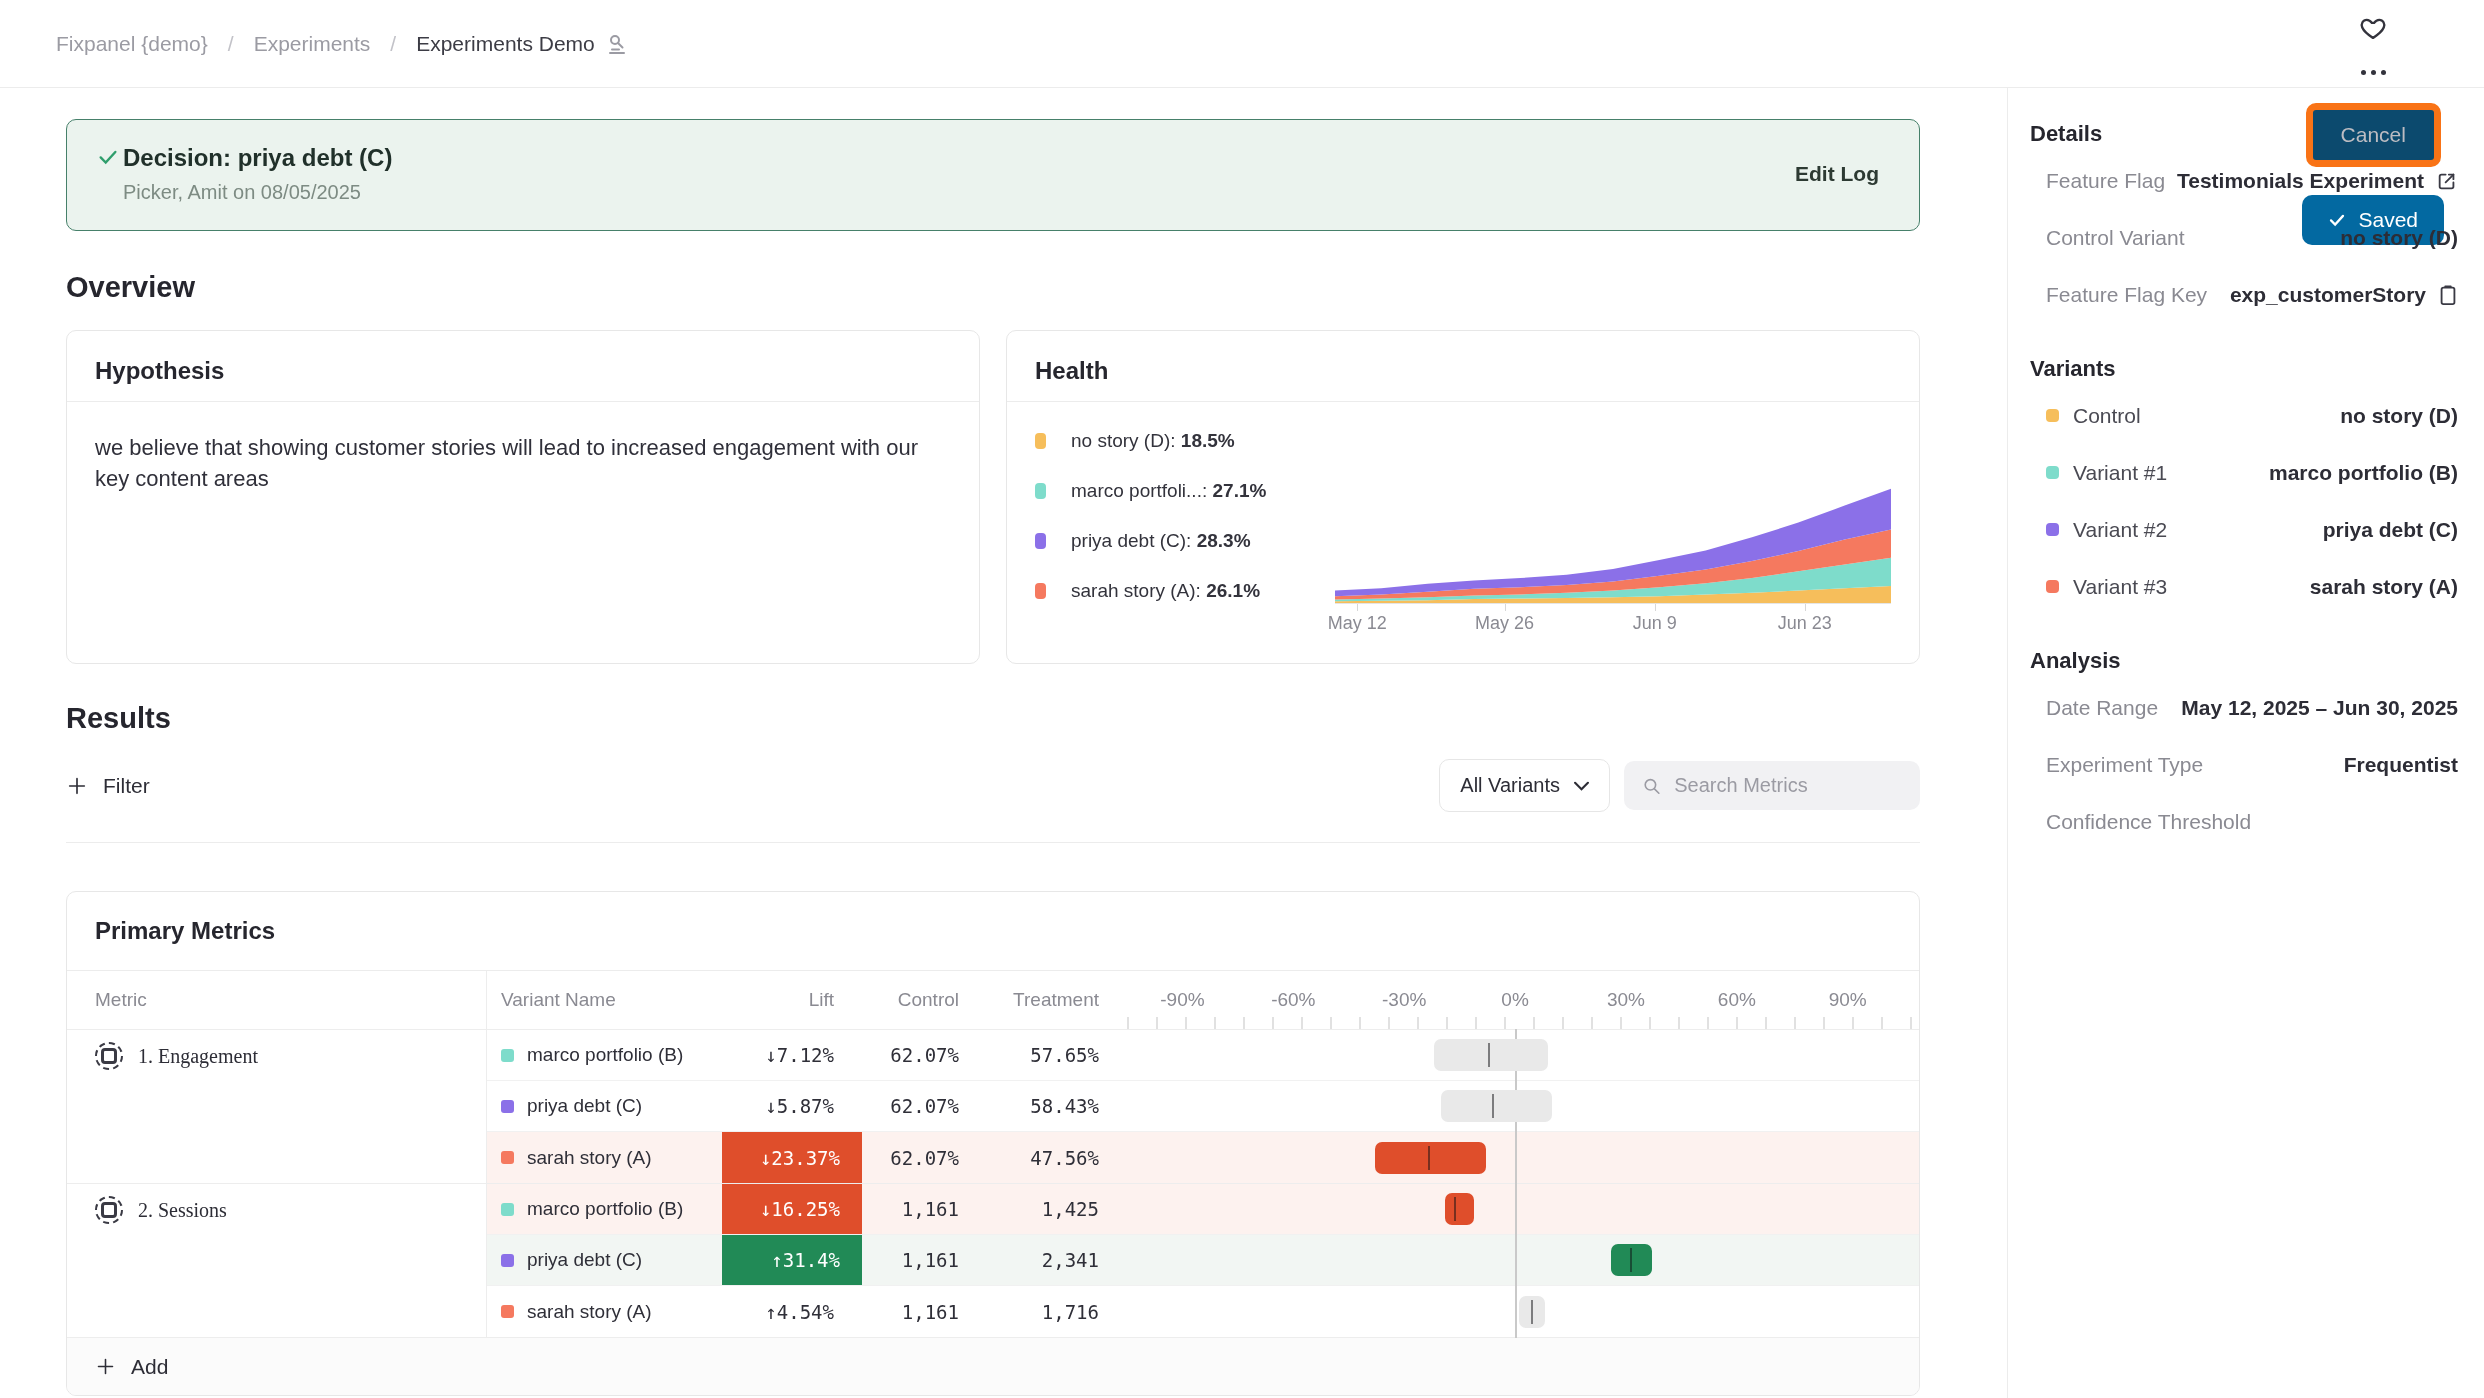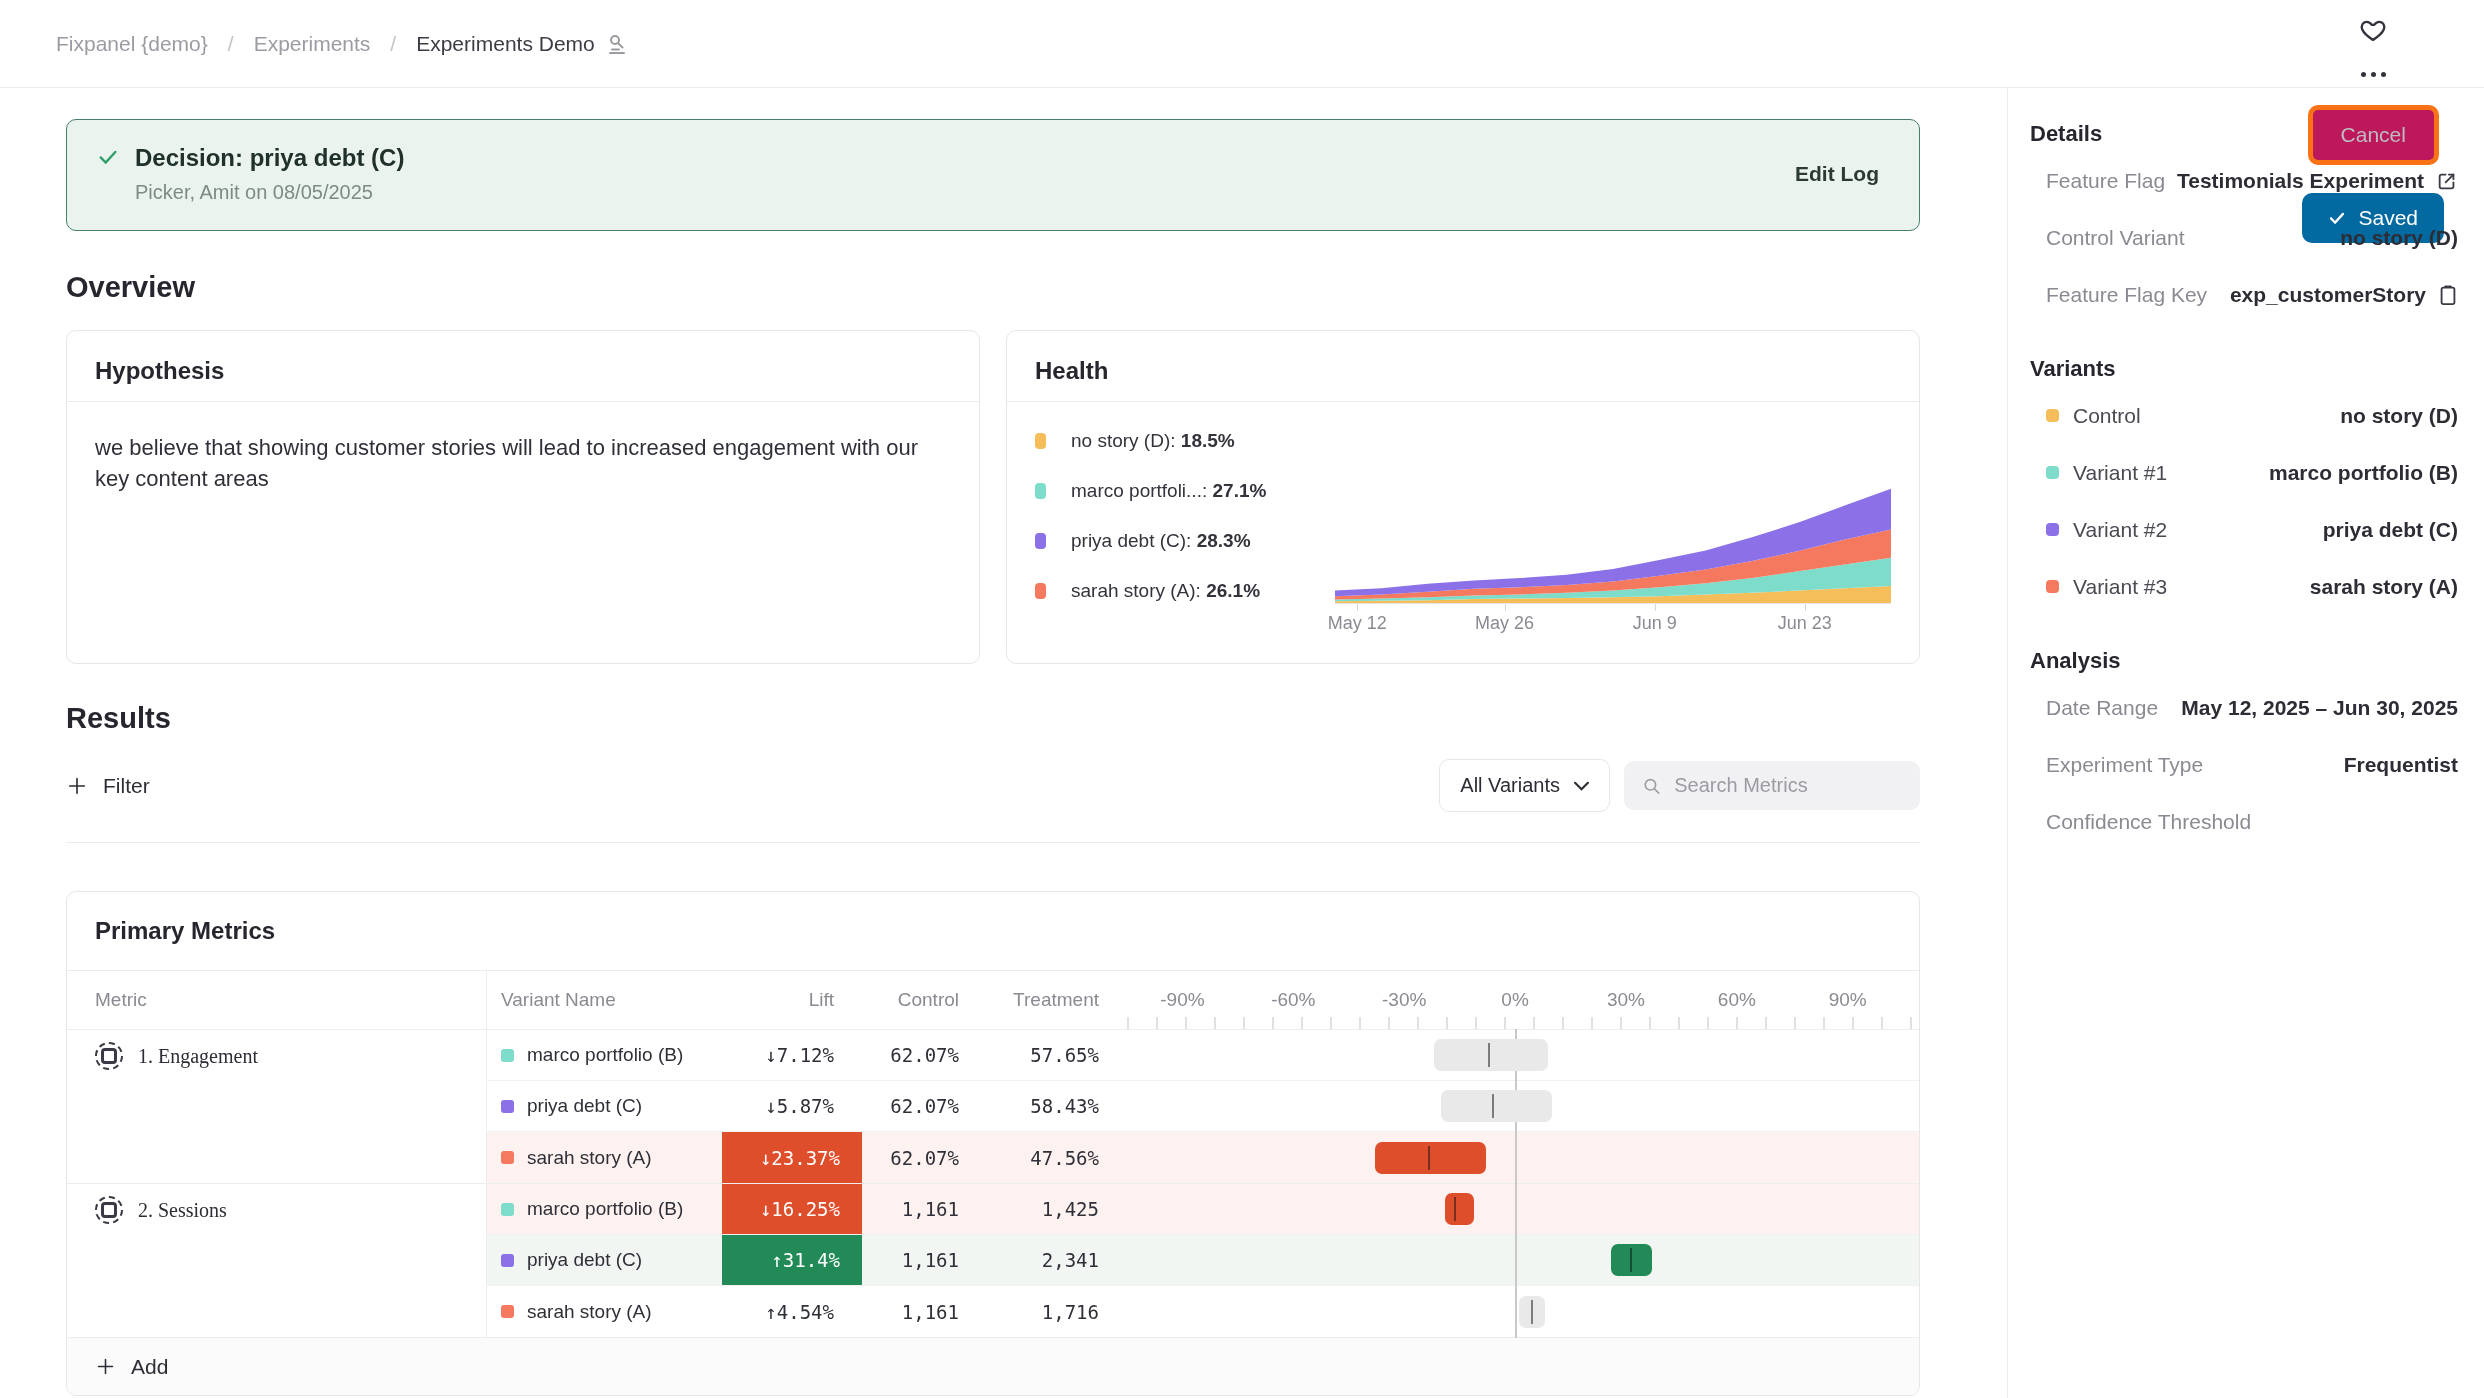--- a/index.html
+++ b/index.html
@@ -15,33 +15,33 @@
   .crumb-current { color:#3c3c45; font-weight:500; display:flex; align-items:center; gap:10px; }
   .top-actions { display:flex; align-items:center; gap:28px;flex-direction:column; }
   .avatar-wrap { display:flex; align-items:center; gap:6px; }
   .avatar { width:37px; height:37px; border-radius:50%; background:#141418; color:#fff;
             font-weight:700; font-size:16px; display:flex; align-items:center; justify-content:center; }
   .collab { font-size:20px; color:#2d2d36; }
   .share { font-size:21px; font-weight:500; color:#33333c; cursor:pointer; }
   .icon-btn { display:flex; align-items:center; cursor:pointer; }
   .dots { display:flex; gap:5px; }
   .dots i { width:5px; height:5px; border-radius:50%; background:#33333c; }
-  .btn-cancel { padding:13px 28px; border:5px solid #f97316; border-radius:10px; background:#be185d;
+  .btn-cancel { padding:13px 28px; border:7px solid #f97316; border-radius:10px; background:#0c4a6e;
                 color:#bcbcc2; font-size:21px; cursor:pointer; font-family:inherit; }
   .btn-saved { padding:13px 26px; border:none; border-radius:10px; background:#0369a1; color:#fff;
                font-size:21px; display:flex; align-items:center; gap:12px; cursor:pointer; font-family:inherit; font-weight:500; }
 
   
   .content { display:flex; height:1310px; }
   .main { flex:1; min-width:0; padding:0 87px 0 66px; }
 
   
   .banner { margin-top:31px; background:#EBF3EE; border:1px solid #46806A; border-radius:10px;
             padding:24px 40px 26px 30px; display:flex; justify-content:space-between; align-items:center; }
-  .banner-left { display:flex; gap:16px; }
+  .banner-left { display:flex; gap:4px; }
   .check { color:#2F9E6C; margin-top:2px; }
   .banner-title { font-size:24px; font-weight:700; color:#20302a; }
   .banner-sub { font-size:20px; color:#7d8b83; margin-top:9px; }
   .edit-log { font-size:21px; font-weight:600; color:#2d3a33; cursor:pointer; }
 
   .section-h { font-size:29px; font-weight:700; color:#26262e; }
   .overview-h { margin-top:40px; }
 
   
   .cards { display:flex; gap:26px; margin-top:26px; }

